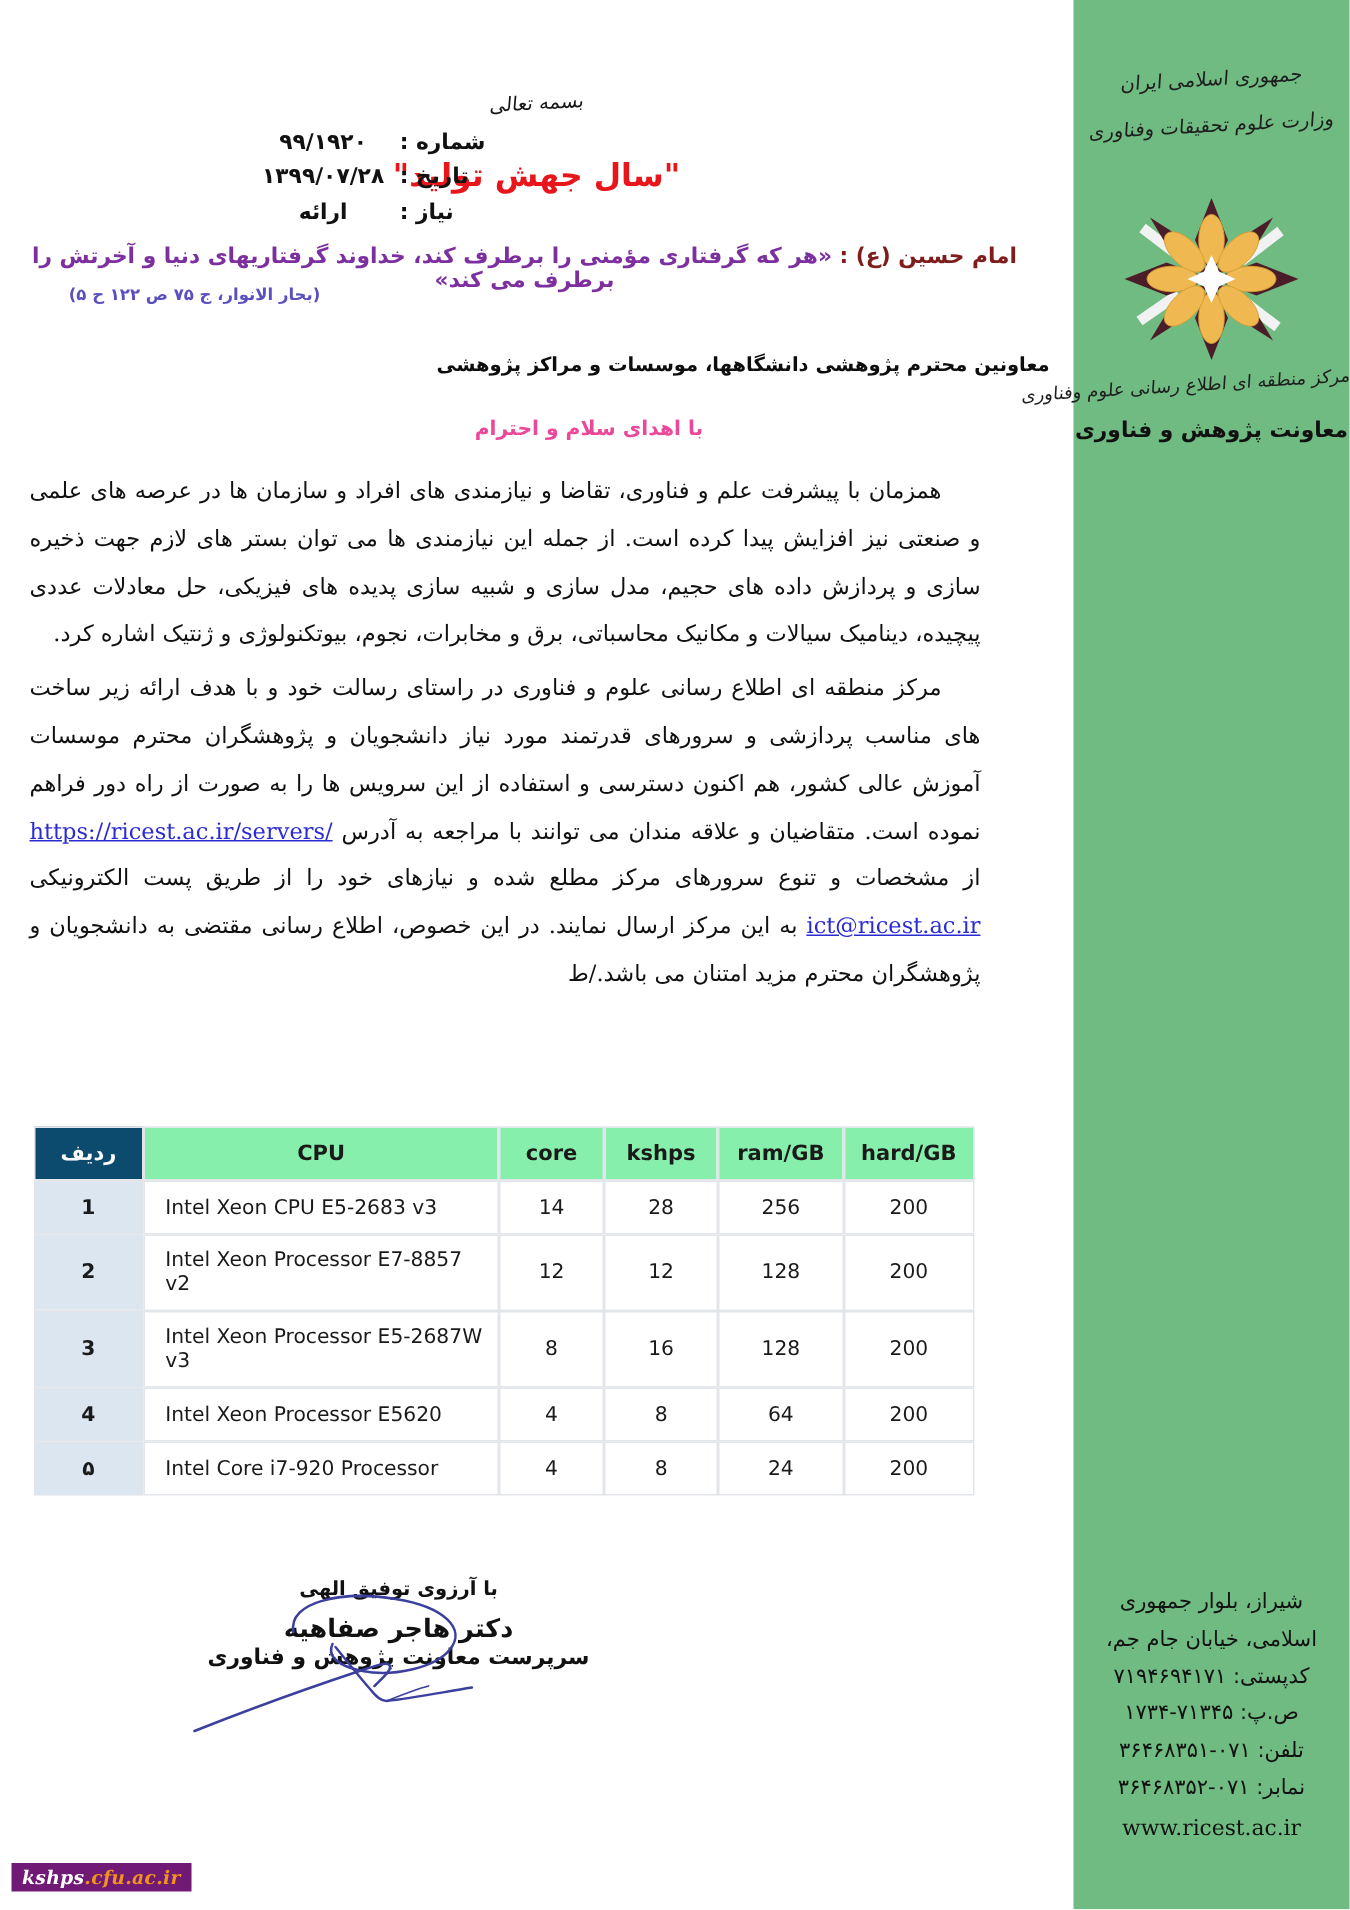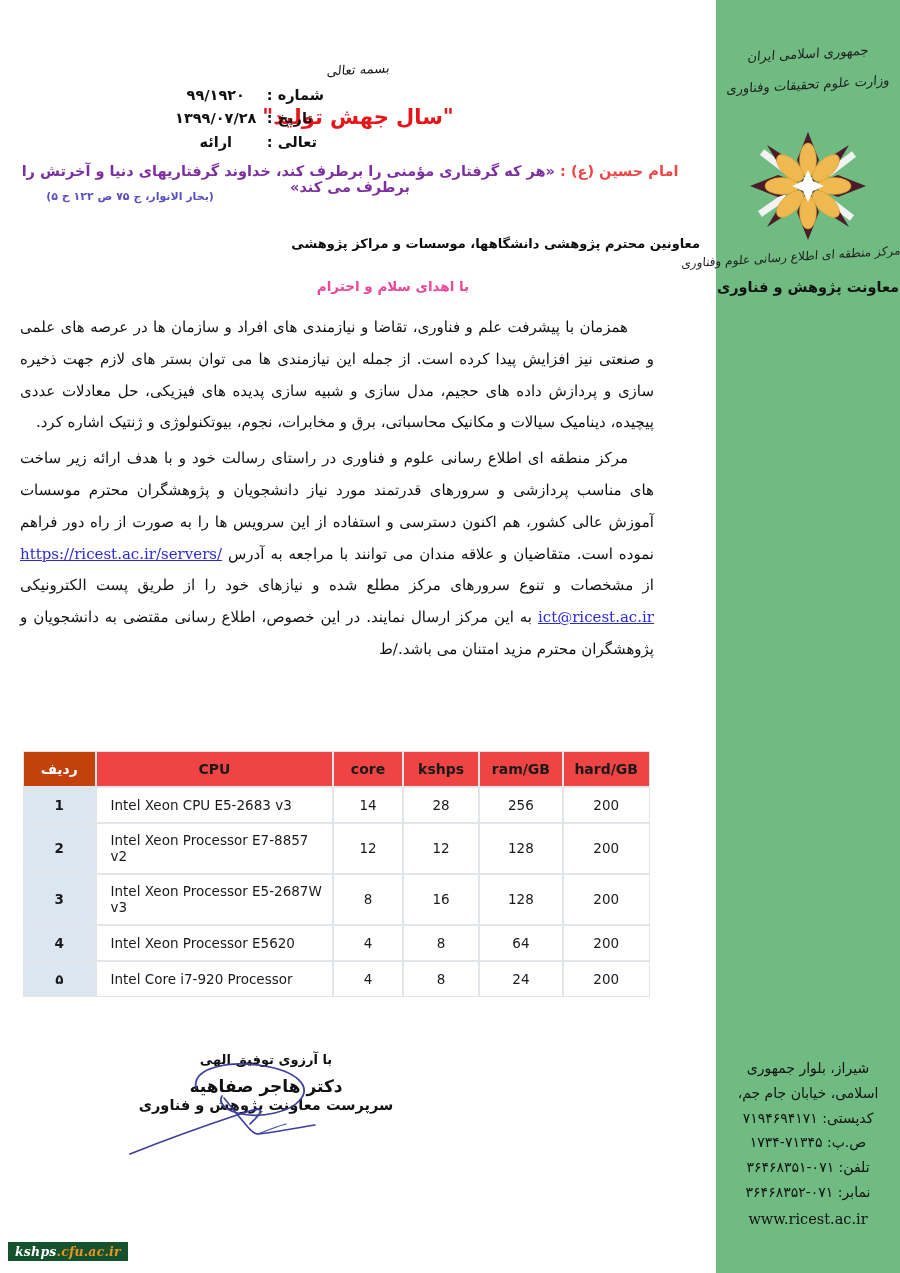--- a/index.html
+++ b/index.html
@@ -156,21 +156,21 @@
   .hadith {
     position: absolute;
     top: 163px;
     left: 0;
     width: 700px;
     text-align: center;
     font-size: 14.5px;
     font-weight: bold;
     color: #7d2fa0;
   }
-  .hadith .narrator { color: #ef4444; }
+  .hadith .narrator { color: #7f1d1d; }
   .hadith-src {
     position: absolute;
     top: 190px;
     left: 0;
     width: 260px;
     text-align: center;
     font-size: 11px;
     font-weight: bold;
     color: #5a4fbf;
   }
@@ -237,26 +237,26 @@
     outline: 1px solid #e2e6ea;
     outline-offset: -1px;
     font-size: 13.5px;
     color: #1a1a1a;
     padding: 9px 6px;
     text-align: center;
     background: #ffffff;
     height: 17px;
   }
   .spec-table th {
-    background: #ef4444;
+    background: #86efac;
     font-weight: bold;
     font-size: 14px;
   }
   .spec-table th.idx-head {
-    background: #c2410c;
+    background: #0c4a6e;
     color: #ffffff;
     width: 64px;
   }
   .spec-table td.idx {
     background: #dce6f1;
     font-weight: bold;
     width: 64px;
   }
   .spec-table td.cpu {
     text-align: left;
@@ -287,21 +287,21 @@
     left: -16px;
     width: 300px;
     height: 120px;
     pointer-events: none;
   }
 
   .watermark {
     position: absolute;
     left: 8px;
     bottom: 12px;
-    background: #14532d;
+    background: #701a75;
     color: #ffffff;
     font-family: "DejaVu Serif", "Liberation Serif", serif;
     font-style: italic;
     font-weight: bold;
     font-size: 12.5px;
     padding: 2px 7px;
     direction: ltr;
     letter-spacing: .2px;
   }
   .watermark .wm-orange { color: #f0931e; }
@@ -322,21 +322,21 @@
     <div class="meta">
       <div class="meta-row">
         <span class="mlabel">شماره :</span>
         <span class="mval">۹۹/۱۹۲۰</span>
       </div>
       <div class="meta-row">
         <span class="mlabel">تاریخ :</span>
         <span class="mval">۱۳۹۹/۰۷/۲۸</span>
       </div>
       <div class="meta-row">
-        <span class="mlabel">تعالی :</span>
+        <span class="mlabel">نیاز :</span>
         <span class="mval">ارائه</span>
       </div>
     </div>
 
     <div class="hadith">
       <span class="narrator">امام حسین (ع) :</span>
       <span>«هر که گرفتاری مؤمنی را برطرف کند، خداوند گرفتاریهای دنیا و آخرتش را برطرف می کند»</span>
     </div>
     <div class="hadith-src">(بحار الانوار، ج ۷۵ ص ۱۲۲ ح ۵)</div>
 

